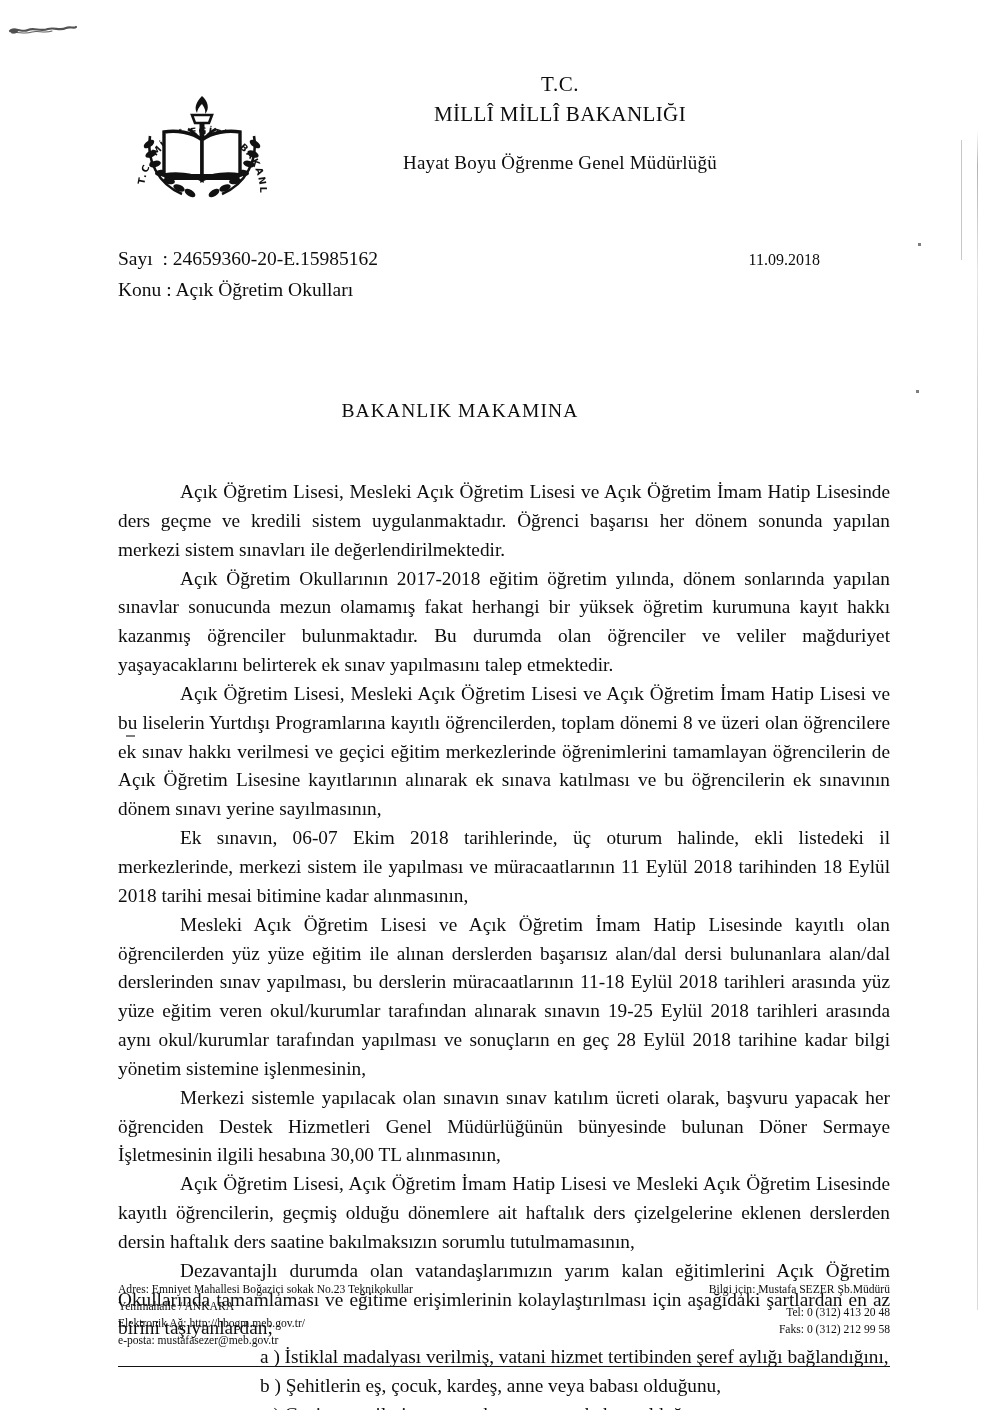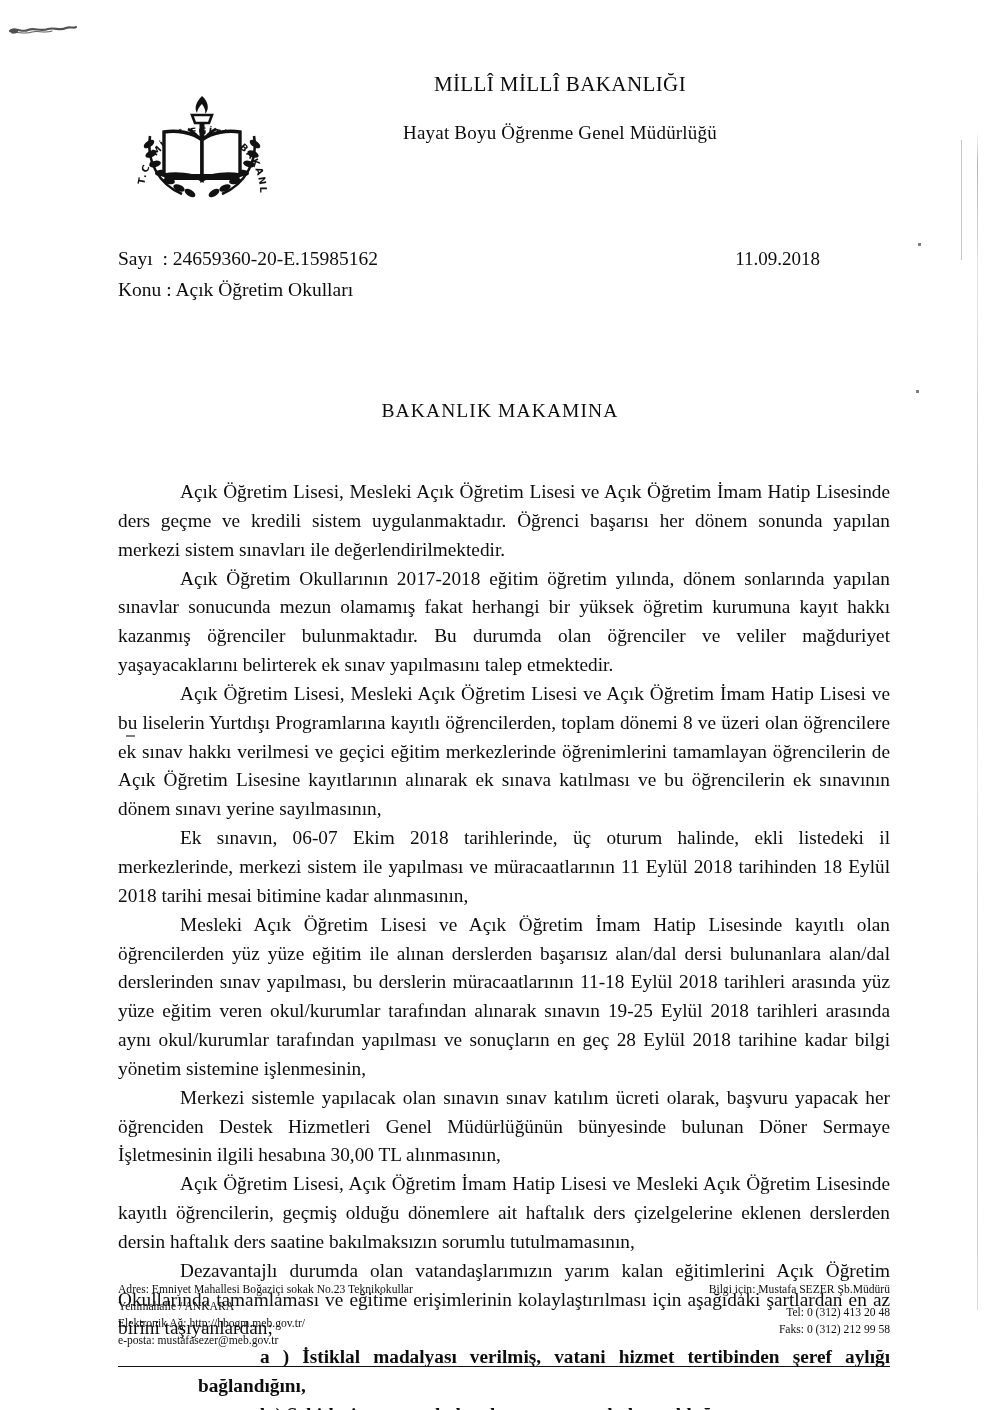--- a/index.html
+++ b/index.html
@@ -112,54 +112,52 @@
   .meta-row {
     display: flex;
     justify-content: space-between;
     align-items: center;
     gap: 36px;
   }
   .meta-left {
     white-space: pre;
   }
   .meta-date {
-    font-size: 19px;
+    font-size: 16px;
     padding-right: 62px;
   }
 
   
   .addressee {
     position: absolute;
     left: 0;
     top: 400px;
     width: 920px;
     text-align: center;
     font-size: 19.5px;
     letter-spacing: 1.1px;
-    padding-left: 40px;
   }
   .bodytext {
     position: absolute;
     left: 118px;
     top: 478px;
     width: 772px;
     font-size: 19.3px;
     line-height: 1.495;
     text-align: justify;
     text-justify: inter-word;
   }
   .bodytext p {
     margin: 0;
     text-indent: 62px;
   }
   .list-line {
     margin: 0;
     text-indent: 0;
     padding-left: 80px;
-    font-weight: bold;
   }
 
   
   .footer {
     position: absolute;
     left: 118px;
     top: 1281px;
     width: 772px;
     font-size: 11.6px;
     line-height: 1.47;
@@ -256,20 +254,21 @@
       <rect x="67.5" y="49" width="5" height="52" fill="#111"></rect>
       <path d="M56 55 C62 58, 66 62, 70 68 C74 62, 78 58, 84 55" fill="none" stroke="#111" stroke-width="2.6"></path>
 
       <path d="M70 66 C60 58, 44 56, 32 58 L32 101 C44 99, 60 100, 70 106 Z" fill="#fff" stroke="#111" stroke-width="3.4"></path>
       <path d="M70 66 C80 58, 96 56, 108 58 L108 101 C96 99, 80 100, 70 106 Z" fill="#fff" stroke="#111" stroke-width="3.4"></path>
       <path d="M70 66 L70 106" stroke="#111" stroke-width="2.4"></path>
       <path d="M30 100 L110 100 L106 106 L34 106 Z" fill="#111"></path>
     </svg>
 
     <div class="head-titles">
+      <div class="head-tc">T.C.</div>
       <div class="head-ministry">MİLLÎ MİLLÎ BAKANLIĞI</div>
       <div class="head-dept">Hayat Boyu Öğrenme Genel Müdürlüğü</div>
     </div>
   </div>
 
   <div class="meta">
     <div class="meta-row">
       <span class="meta-left">Sayı  : 24659360-20-E.15985162</span>
       <span class="meta-date">11.09.2018</span>
     </div>

